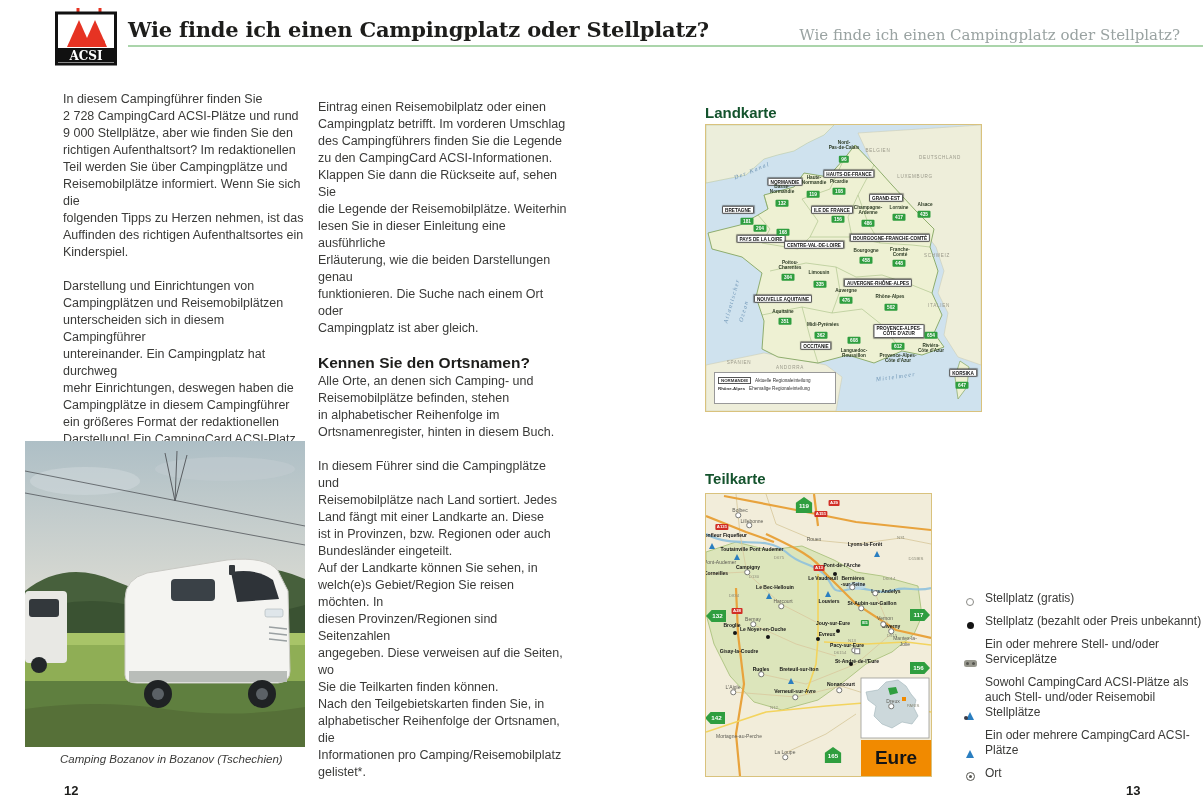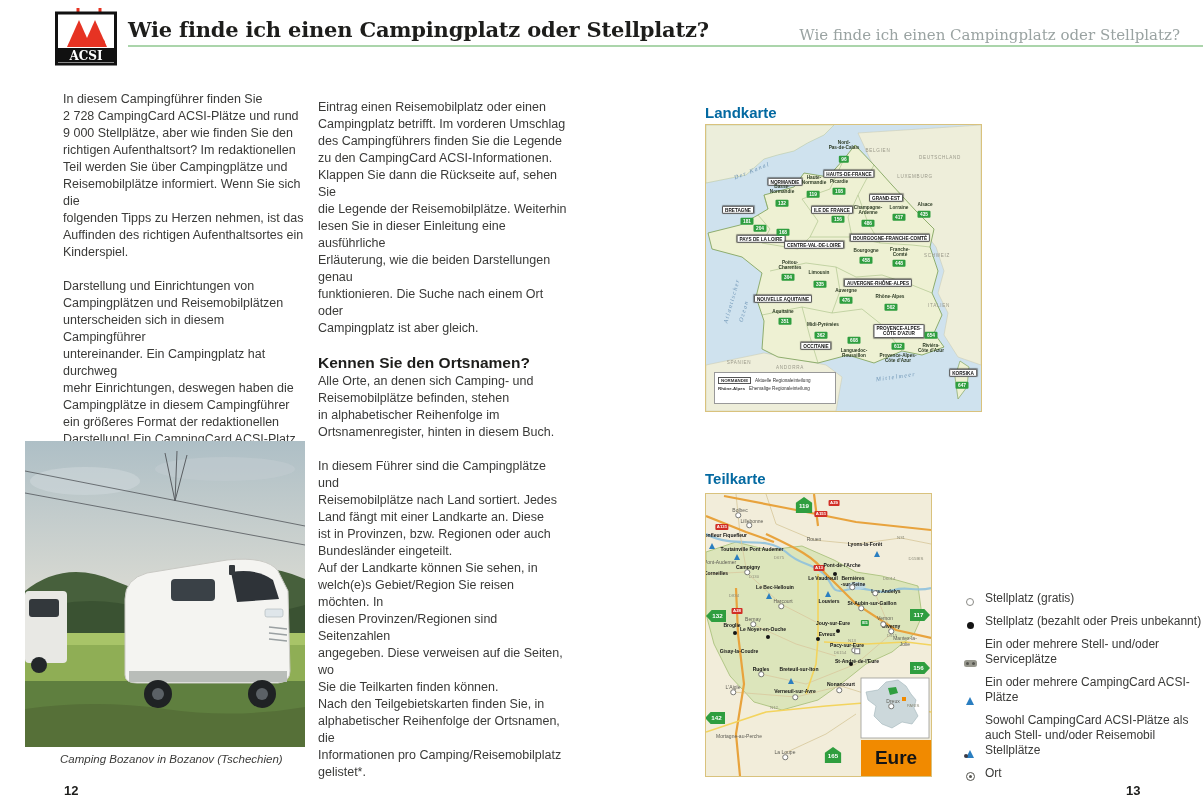--- a/index.html
+++ b/index.html
@@ -17,21 +17,21 @@
   .col-left{left:63px;top:91px;width:243px;}
   .col-mid{left:318px;top:99px;width:250px;}
   .col p{margin:0 0 17px 0;white-space:pre-line;}
   .col h3{margin:13px 0 2px 0;font-size:15.5px;color:#1d1d1b;}
   
   .photo{position:absolute;left:25px;top:441px;width:280px;height:306px;overflow:hidden;}
   .caption{position:absolute;left:60px;top:753px;font-style:italic;font-size:11.5px;color:#3a3a38;}
   .pn{position:absolute;top:783px;font-weight:bold;font-size:13px;color:#1d1d1b;}
   .pn-left{left:64px;} .pn-right{left:1126px;}
   
-  .map-head{position:absolute;font-weight:bold;font-size:15px;color:#0369a1;}
+  .map-head{position:absolute;font-weight:bold;font-size:15px;color:#14532d;}
   .lk-head{left:705px;top:104px;} .tk-head{left:705px;top:470px;}
   .lk{position:absolute;left:705px;top:124px;width:275px;height:286px;border:1px solid #d9c27d;overflow:hidden;background:#cfe2ee;}
   .tk{position:absolute;left:705px;top:493px;width:225px;height:282px;border:1px solid #d9c27d;overflow:hidden;background:#f2edda;}
   .layer{position:absolute;left:0;top:0;right:0;bottom:0;}
   .mi{position:absolute;transform:translate(-50%,-50%);white-space:pre-line;text-align:center;line-height:1.15;}
   .sea{font-family:"Liberation Serif",serif;font-style:italic;font-size:6px;color:#6d94b5;letter-spacing:1.4px;white-space:pre;}
   .country{font-size:4.6px;color:#9a998a;letter-spacing:.7px;white-space:pre;}
   .region{background:#fff;border:0.5px solid #555;border-radius:1px;padding:0.5px 2px;
           font-size:4.7px;font-weight:bold;color:#111;box-shadow:0 0 1px rgba(0,0,0,.35);}
   .sub{font-size:4.7px;font-weight:bold;color:#2c3a24;}
@@ -450,31 +450,31 @@
       <span>Stellplatz (bezahlt oder Preis unbekannt)</span>
     </div>
     <div class="lrow">
       <span class="ic">
           <span class="ic-camper"></span>
         </span>
       <span>Ein oder mehrere Stell- und/oder Serviceplätze</span>
     </div>
     <div class="lrow">
       <span class="ic">
+          <span class="ic-trid"></span>
+        </span>
+      <span>Sowohl CampingCard ACSI-Plätze als auch Stell- und/oder Reisemobil Stellplätze</span>
+    </div>
+    <div class="lrow">
+      <span class="ic">
           <span class="ic-tri"></span>
         </span>
       <span>Ein oder mehrere CampingCard ACSI-Plätze</span>
     </div>
     <div class="lrow">
       <span class="ic">
-          <span class="ic-trid"></span>
-        </span>
-      <span>Sowohl CampingCard ACSI-Plätze als auch Stell- und/oder Reisemobil Stellplätze</span>
-    </div>
-    <div class="lrow">
-      <span class="ic">
           <span class="ic-ort"></span>
         </span>
       <span>Ort</span>
     </div>
   </div>
 
 </div>
 
 </body></html>

